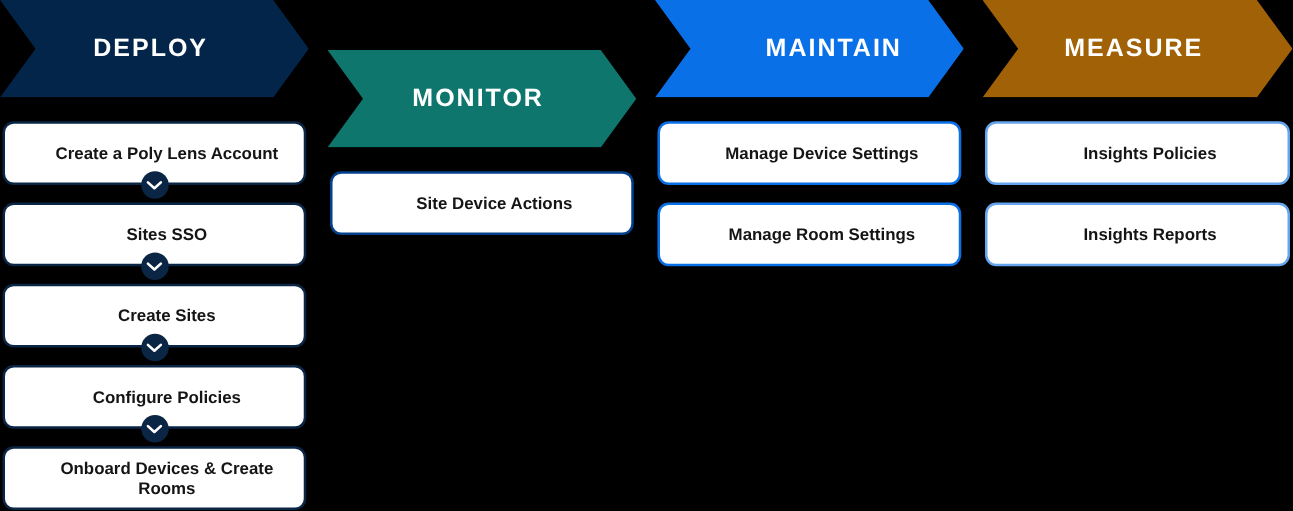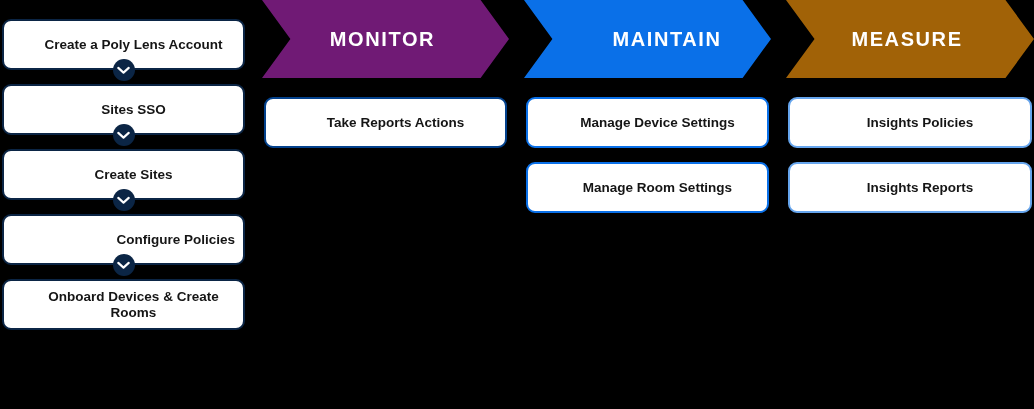--- a/index.html
+++ b/index.html
@@ -107,20 +107,23 @@
     align-items: center;
     justify-content: center;
   }
   .connector svg { display: block; }
 </style>
 </head>
 <body>
 
 <div id="board">
     <div class="column col-0">
+      <div class="phase-header" style="background: rgb(4, 37, 74);">
+        <div class="phase-header-label" style="color: rgb(255, 255, 255);">DEPLOY</div>
+      </div>
       <div class="cards">
         <div class="card-wrap">
           <div class="card" style="border-color: rgb(11, 37, 69);">
             <div class="card-label">Create a Poly Lens Account</div>
           </div>
           <div class="connector" style="background: rgb(11, 37, 69);">
             <svg width="13" height="9" viewBox="0 0 13 9" aria-hidden="true">
               <path d="M1.3 1.9 L6.5 6.6 L11.7 1.9" fill="none" stroke="#ffffff" stroke-width="2.1" stroke-linecap="round" stroke-linejoin="round"></path>
             </svg>
           </div>
@@ -139,44 +142,44 @@
           <div class="card" style="border-color: rgb(11, 37, 69);">
             <div class="card-label">Create Sites</div>
           </div>
           <div class="connector" style="background: rgb(11, 37, 69);">
             <svg width="13" height="9" viewBox="0 0 13 9" aria-hidden="true">
               <path d="M1.3 1.9 L6.5 6.6 L11.7 1.9" fill="none" stroke="#ffffff" stroke-width="2.1" stroke-linecap="round" stroke-linejoin="round"></path>
             </svg>
           </div>
         </div>
         <div class="card-wrap">
-          <div class="card" style="border-color: rgb(11, 37, 69); justify-content: flex-end;">
+          <div class="card" style="border-color: rgb(11, 37, 69);">
             <div class="card-label">Configure Policies</div>
           </div>
           <div class="connector" style="background: rgb(11, 37, 69);">
             <svg width="13" height="9" viewBox="0 0 13 9" aria-hidden="true">
               <path d="M1.3 1.9 L6.5 6.6 L11.7 1.9" fill="none" stroke="#ffffff" stroke-width="2.1" stroke-linecap="round" stroke-linejoin="round"></path>
             </svg>
           </div>
         </div>
         <div class="card-wrap">
           <div class="card" style="border-color: rgb(11, 37, 69);">
             <div class="card-label">Onboard Devices &amp; Create Rooms</div>
           </div>
         </div>
       </div>
     </div>
     <div class="column col-1">
-      <div class="phase-header" style="background: #701a75;">
+      <div class="phase-header" style="background: #0f766e; margin-top: 40px;">
         <div class="phase-header-label" style="color: rgb(255, 255, 255);">MONITOR</div>
       </div>
       <div class="cards">
         <div class="card-wrap">
           <div class="card" style="border-color: rgb(3, 65, 140);">
-            <div class="card-label">Take Reports Actions</div>
+            <div class="card-label">Site Device Actions</div>
           </div>
         </div>
       </div>
     </div>
     <div class="column col-2">
       <div class="phase-header" style="background: rgb(10, 112, 232);">
         <div class="phase-header-label" style="color: rgb(255, 255, 255); margin-left: 45px;">MAINTAIN</div>
       </div>
       <div class="cards">
         <div class="card-wrap">

